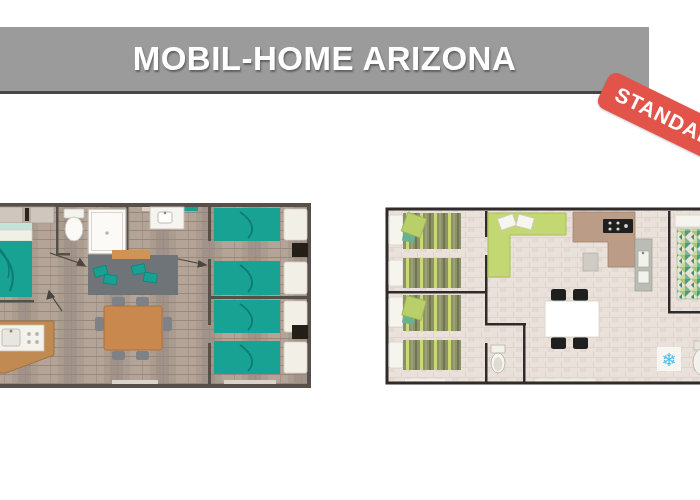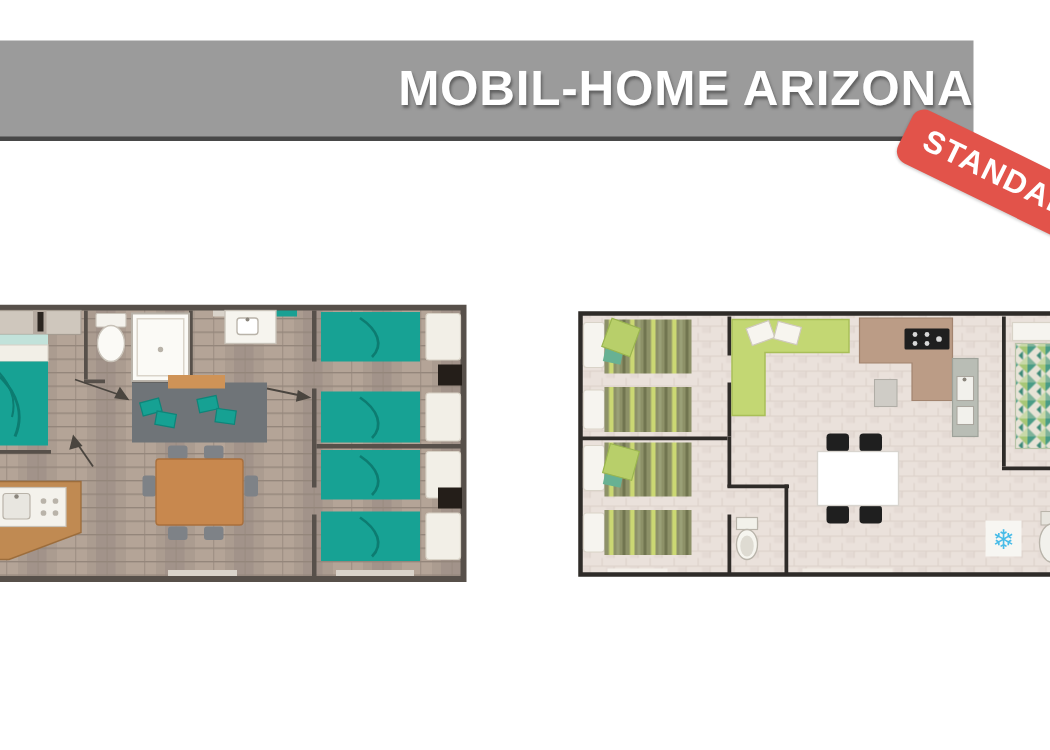--- a/index.html
+++ b/index.html
@@ -1,19 +1,19 @@
 <!DOCTYPE html>
 <html><head>
 <meta charset="utf-8">
 <style>
   html,body{margin:0;padding:0;background:#ffffff;}
   .canvas{position:relative;width:700px;height:500px;overflow:hidden;background:#ffffff;
           font-family:"Liberation Sans", sans-serif;}
   .title-bar{position:absolute;left:0;top:27px;width:649px;height:64px;background:#9b9b9b;
-             border-bottom:3px solid #474747;display:flex;align-items:center;justify-content:flex-end;}
+             border-bottom:3px solid #474747;display:flex;align-items:center;justify-content:center;}
   .title-text{color:#ffffff;font-size:33px;font-weight:bold;letter-spacing:.5px;
               text-shadow:1px 2px 2px rgba(50,50,50,.55);}
   .ribbon{position:absolute;left:612px;top:70px;transform:rotate(26deg);transform-origin:left top;
           background:#e2534a;color:#ffffff;font-weight:bold;font-size:21px;letter-spacing:1px;
           padding:7px 14px 8px 14px;border-radius:9px;z-index:5;box-shadow:0 1px 2px rgba(0,0,0,.2);}
   .planL{position:absolute;left:-8px;top:203px;width:320px;height:185px;}
   .planR{position:absolute;left:385px;top:207px;width:330px;height:178px;}
   svg{display:block;}
 </style>
 </head>

